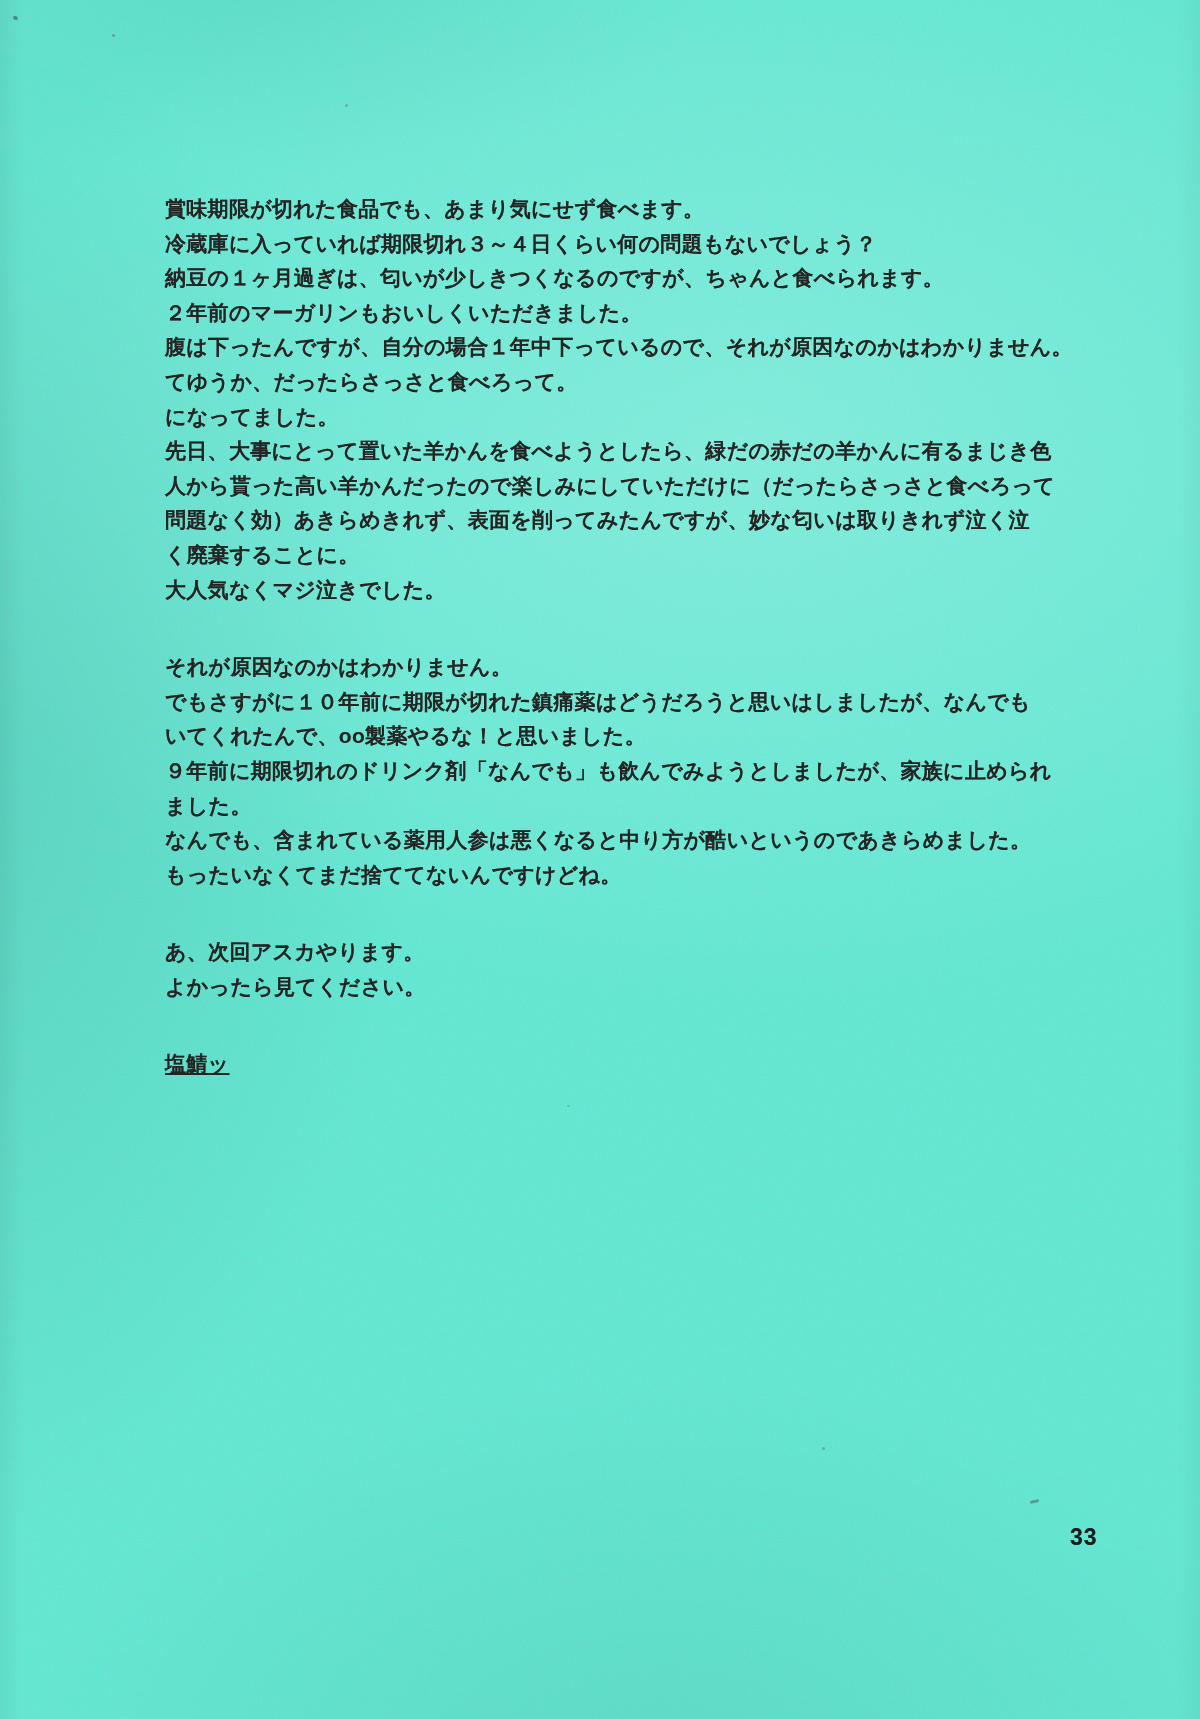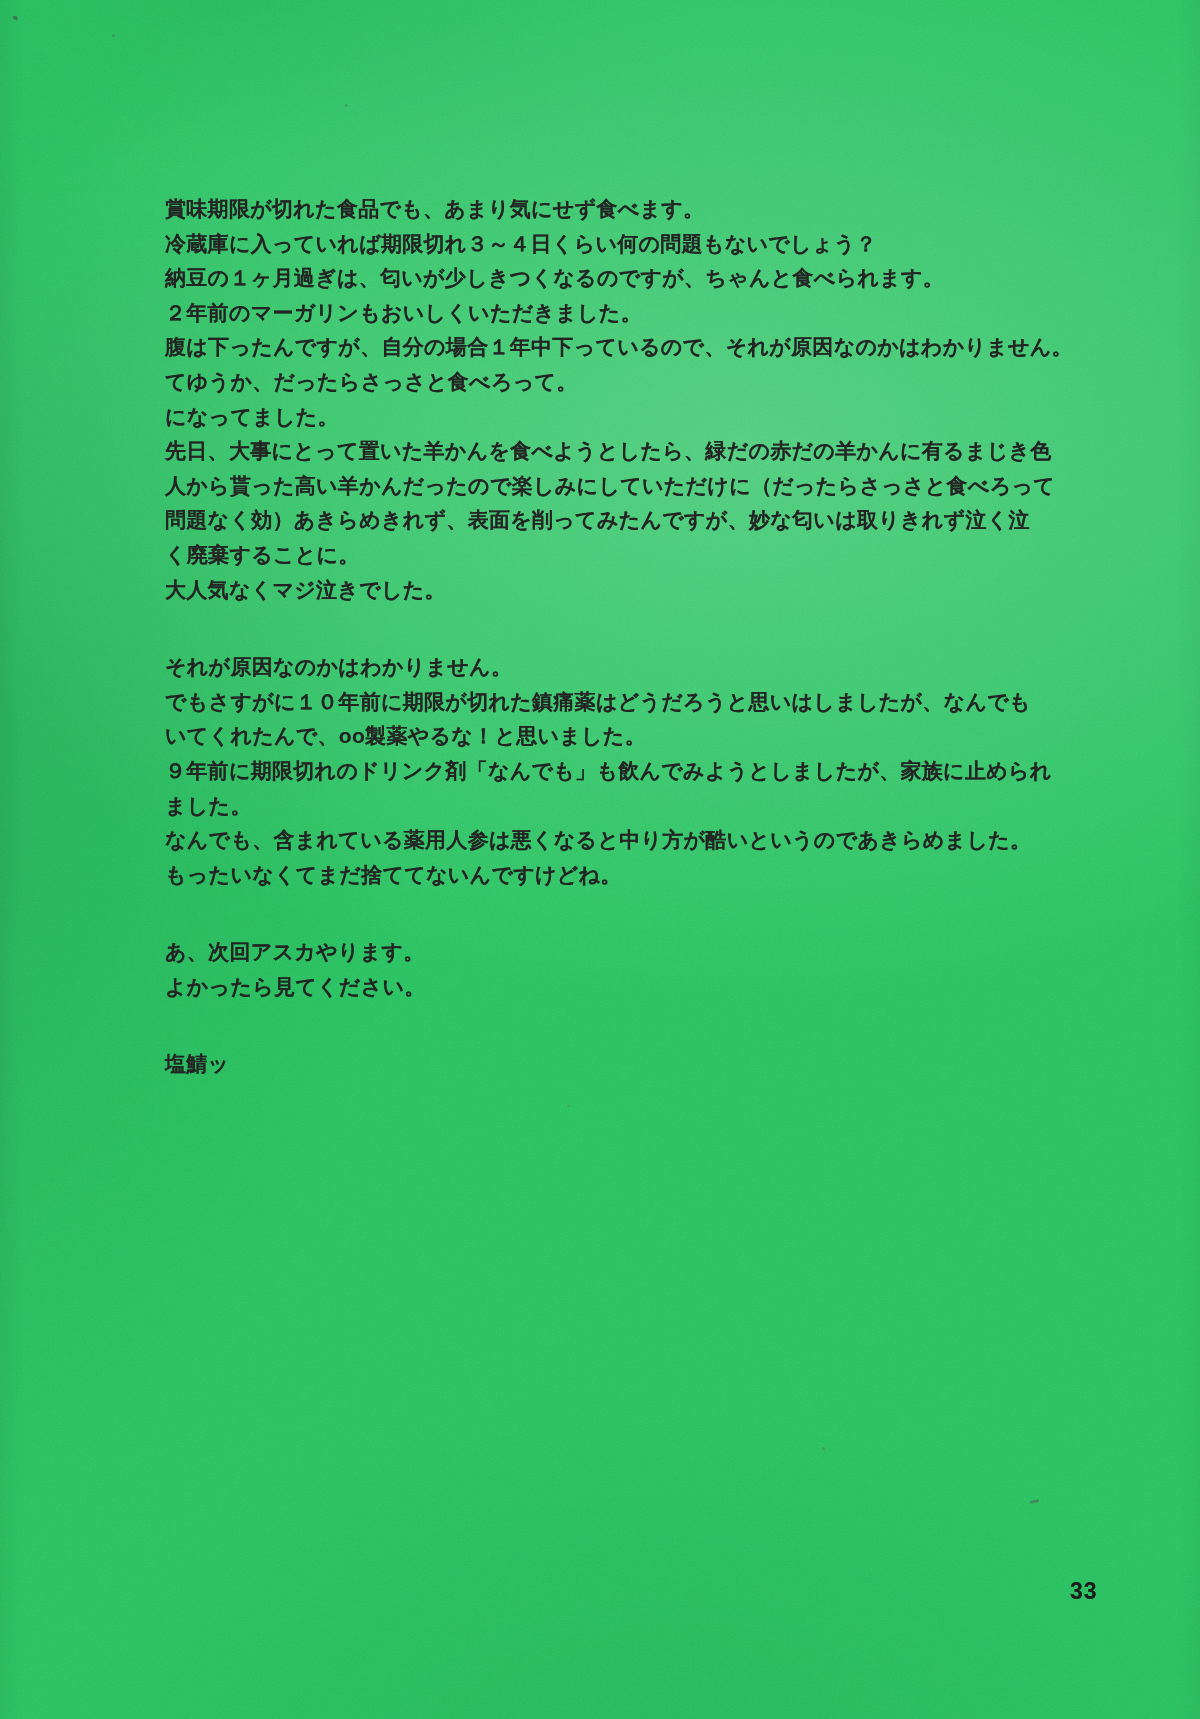--- a/index.html
+++ b/index.html
@@ -8,21 +8,21 @@
     width: 1200px;
     height: 1719px;
     overflow: hidden;
     background: #b9b9b8;
     font-family: "Liberation Sans", sans-serif;
   }
   .page {
     position: relative;
     width: 1200px;
     height: 1719px;
-    background: #22c55e;
+    background: #5eead4;
     overflow: hidden;
   }
   .grain {
     position: absolute;
     top: 0; left: 0;
     width: 1200px;
     height: 1719px;
     pointer-events: none;
   }
   .shade {
@@ -42,26 +42,26 @@
     top: 192px;
     width: 905px;
     color: #242424;
     font-size: 21px;
     line-height: 34.6px;
     letter-spacing: 0.3px;
     font-weight: 600;
     text-shadow: 0 0 0.6px rgba(10,10,10,0.45);
   }
   .para { margin: 0 0 43px 0; }
-  .para:last-child { margin-bottom: 6px; }
+  .para:last-child { margin-bottom: 6px; text-decoration: underline; }
   .line { white-space: nowrap; }
   .page-number {
     position: absolute;
     left: 1070px;
-    top: 1578px;
+    top: 1524px;
     font-size: 23px;
     font-weight: bold;
     letter-spacing: 1px;
     color: #1d1d1d;
     text-shadow: 0 0 0.5px rgba(0,0,0,0.5);
   }
   .speck {
     position: absolute;
     border-radius: 50%;
     pointer-events: none;

